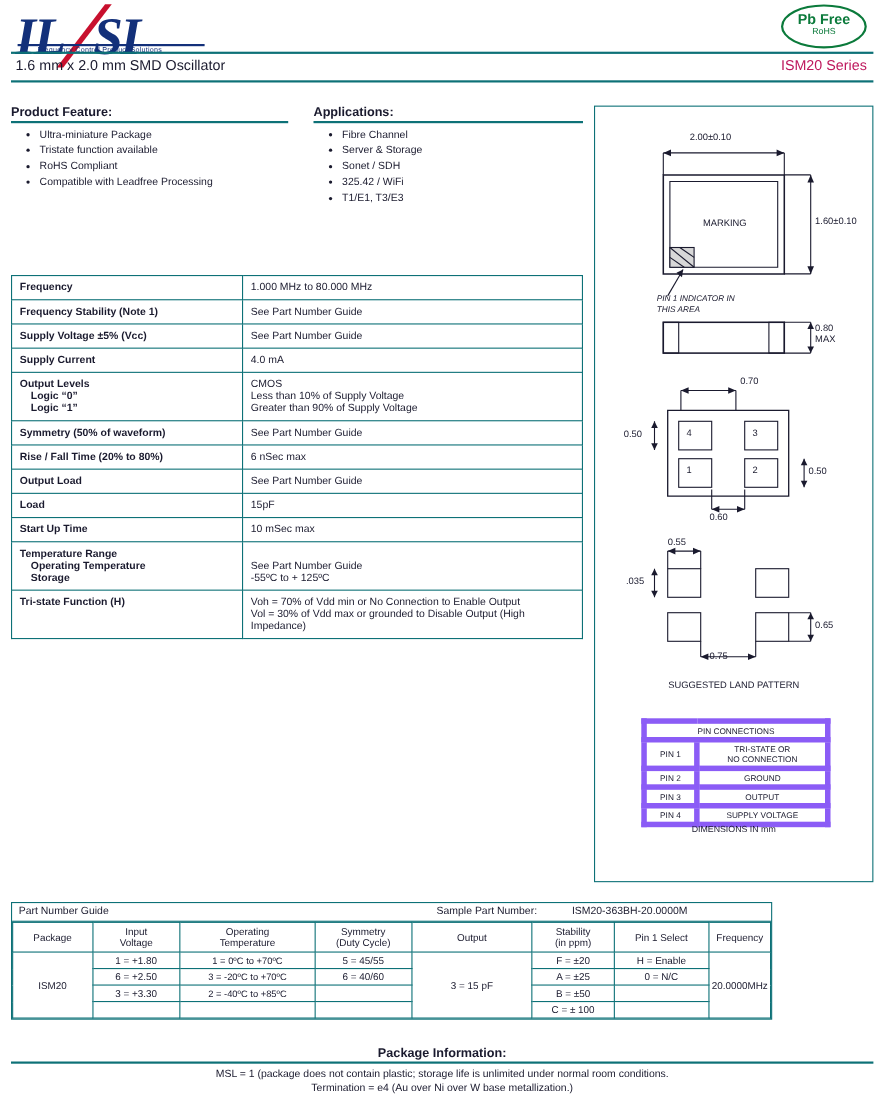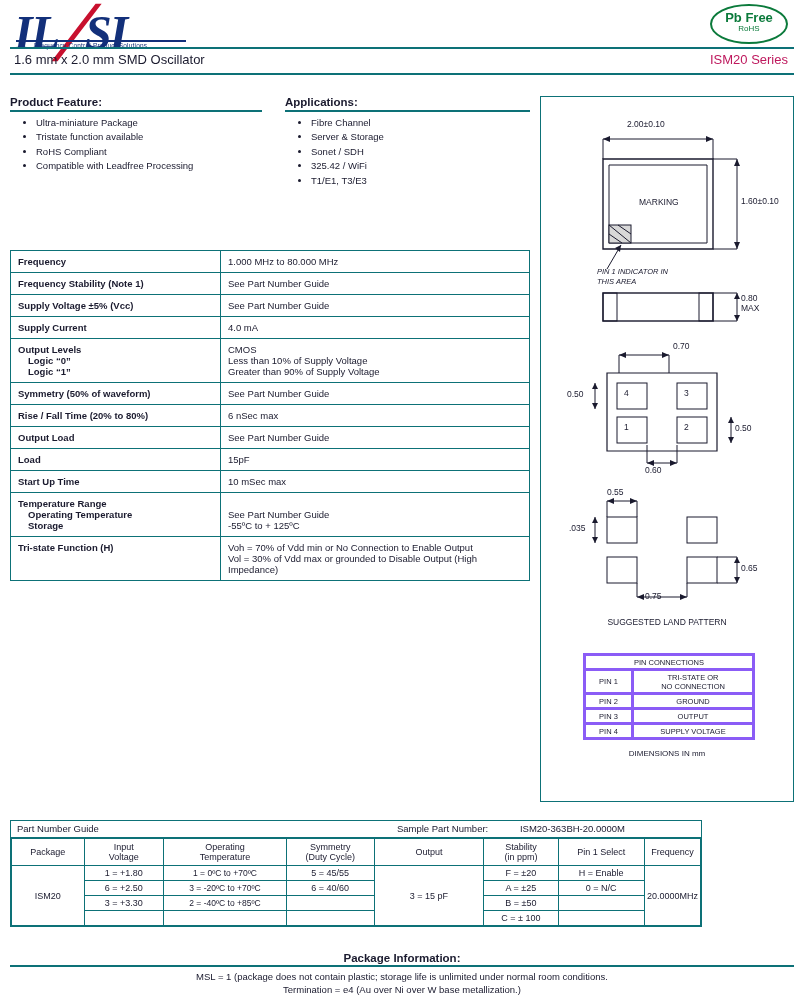--- a/index.html
+++ b/index.html
@@ -60,21 +60,21 @@
   .notes { position: absolute; left: 10px; top: 742px; width: 520px; border: 1.5px solid #0d7177; border-top: none; padding: 4px 7px 6px 7px; }
   .notes .nt { font-size: 9px; }
   .notes ol { margin: 0; padding-left: 20px; }
   .notes ol li { font-size: 9px; line-height: 12px; }
 
   
   .draw { position: absolute; left: 540px; top: 96px; width: 254px; height: 706px; border: 1.5px solid #0d7177; }
   .draw svg { display: block; }
   .landcap { position: absolute; left: 0; right: 0; top: 520px; text-align: center; font-size: 8.5px; }
   .pinbox { position: absolute; left: 42px; top: 556px; width: 172px; border: 1px solid #555; border-collapse: collapse; }
-  .pinbox td { border: 3px solid #8b5cf6; font-size: 7.5px; text-align: center; padding: 1.5px 2px; }
+  .pinbox td { border: 5px solid #8b5cf6; font-size: 7.5px; text-align: center; padding: 1.5px 2px; }
   .pinbox td.hd { font-size: 7.5px; }
   .dimcap { position: absolute; left: 0; right: 0; top: 652px; text-align: center; font-size: 8px; }
 
   
   .pngwrap { position: absolute; left: 10px; top: 820px; width: 692px; border: 1.5px solid #0d7177; }
   .pngtop { display: flex; justify-content: space-between; padding: 2px 6px 3px 6px; font-size: 9.5px; border-bottom: 1.5px solid #0d7177; }
   .pngtop .samp { margin-right: 70px; }
   .png { width: 100%; border-collapse: collapse; }
   .png th, .png td { border: 1px solid #0d7177; font-size: 9px; text-align: center; padding: 2px 2px; }
   .png th { font-weight: normal; padding: 3px 2px; }

